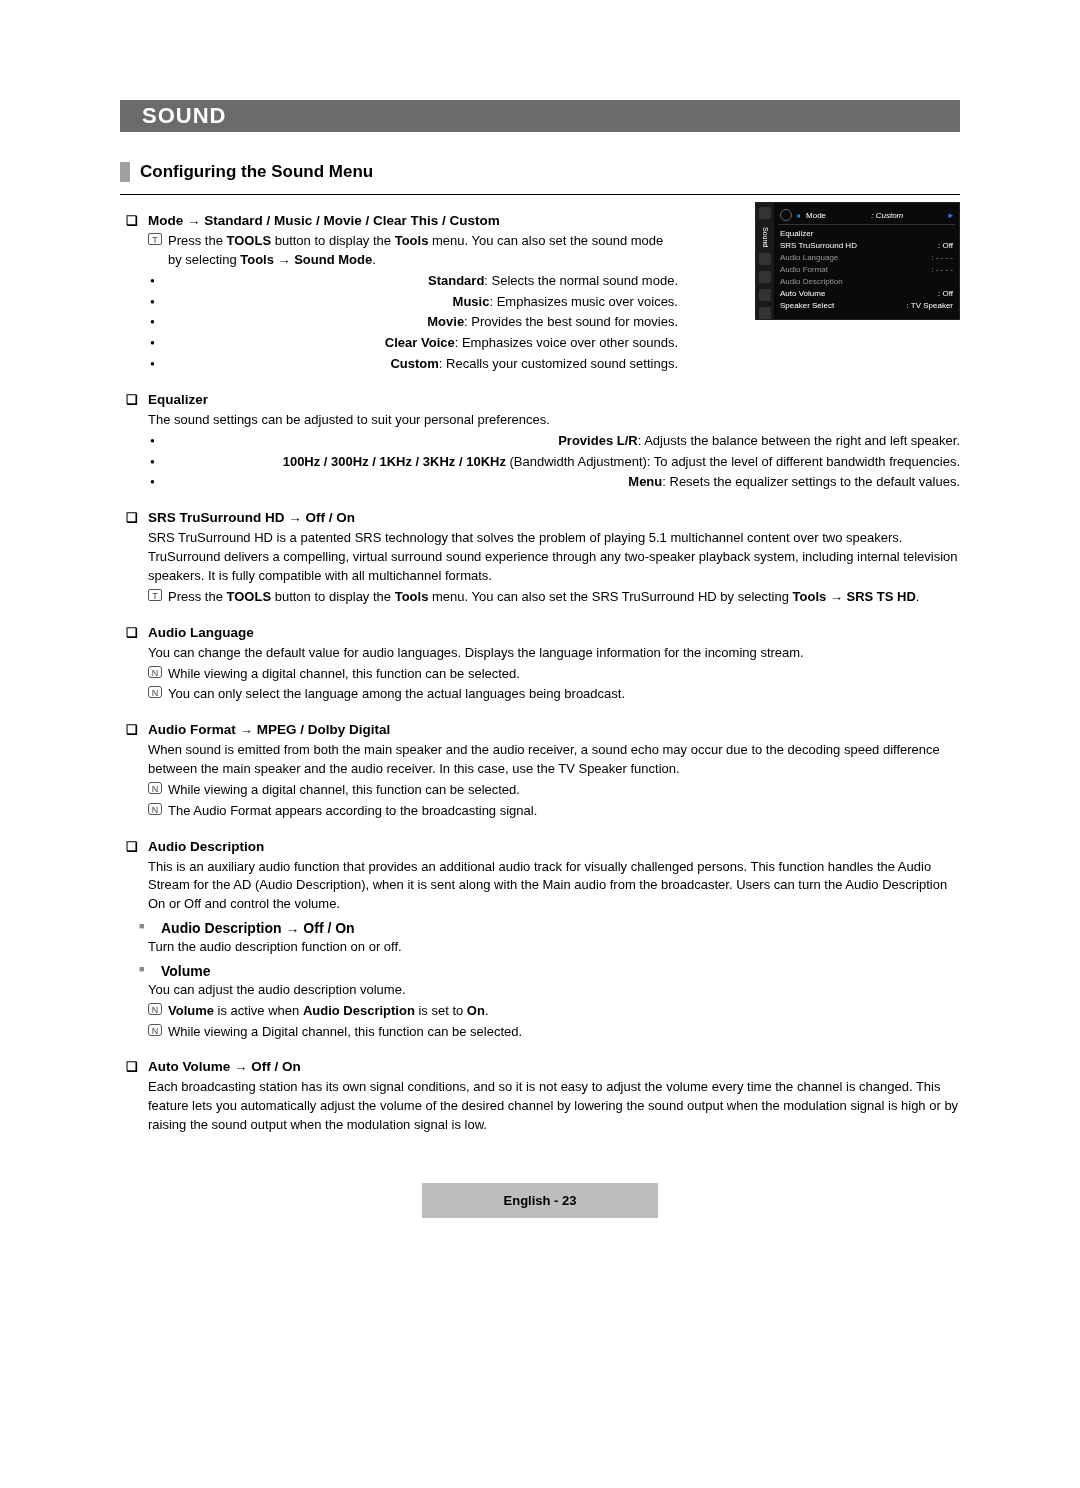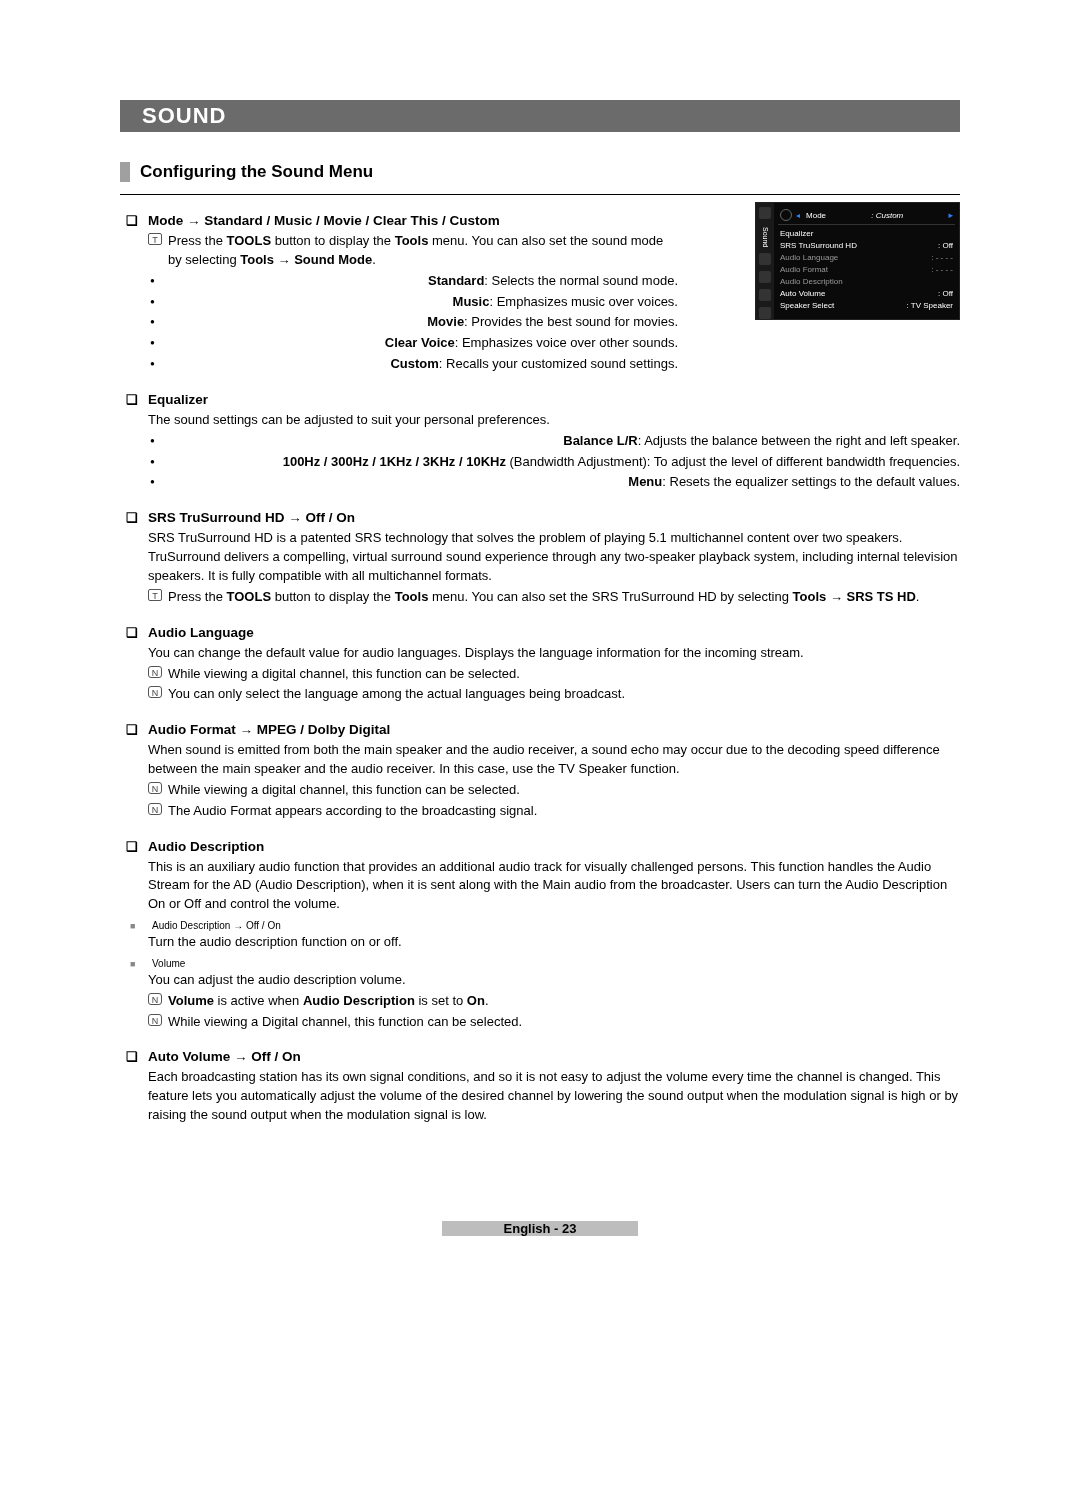--- a/index.html
+++ b/index.html
@@ -56,47 +56,47 @@
     position: relative;
   }
   .subhead::before {
     content: "❏";
     position: absolute;
     left: -22px;
     top: 0;
     font-size: 13px;
   }
   .subsub {
-    margin: 6px 0 2px 4px;
-    font-weight: normal;
-    font-size: 10px;
+    margin: 6px 0 2px 13px;
+    font-weight: bold;
+    font-size: 14px;
     position: relative;
   }
   .subsub::before {
     content: "■";
     position: absolute;
     left: -22px;
     top: 1px;
     font-size: 9px;
     color: #888;
   }
   .body-indent { margin-left: 0; }
   p { margin: 2px 0; line-height: 1.45; }
   ul.dots { list-style: none; padding: 0; margin: 2px 0; text-align: right; }
   ul.dots li { position: relative; padding-left: 16px; margin: 2px 0; line-height: 1.45; }
   ul.dots li::before { content: "●"; position: absolute; left: 2px; top: 3px; font-size: 8px; }
   .iconline { position: relative; padding-left: 20px; margin: 2px 0; line-height: 1.45; }
   .icon-t, .icon-n { position: absolute; left: 0; top: 1px; width: 14px; height: 12px; border: 1px solid #555; border-radius: 2px; font-size: 9px; text-align: center; line-height: 12px; color: #444; }
   .icon-n { border-radius: 3px; }
   .footer {
-    width: 196px;
-    margin: 96px auto 0 auto;
+    width: 236px;
+    margin: 48px auto 0 auto;
     background: #bdbdbd;
     text-align: center;
-    padding: 0 0;
+    padding: 10px 0;
     font-weight: bold;
     font-size: 13px;
   }
   
   .osd {
     position: absolute;
     right: 0;
     top: 202px;
     width: 205px;
     background: #0a0a0a;
@@ -189,21 +189,21 @@
         <li><b>Clear Voice</b><span>: Emphasizes voice over other sounds.</span></li>
         <li><b>Custom</b><span>: Recalls your customized sound settings.</span></li>
       </ul>
     </div>
   </div>
 
   <div class="subsection">
     <div class="subhead">Equalizer</div>
     <p>The sound settings can be adjusted to suit your personal preferences.</p>
     <ul class="dots">
-      <li><b>Balance L/R</b><span>: Adjusts the balance between the right and left speaker.</span></li>
+      <li><b>Provides L/R</b><span>: Adjusts the balance between the right and left speaker.</span></li>
       <li><b>100Hz / 300Hz / 1KHz / 3KHz / 10KHz</b><span> (Bandwidth Adjustment): To adjust the level of different bandwidth frequencies.</span></li>
       <li><b>Menu</b><span>: Resets the equalizer settings to the default values.</span></li>
     </ul>
   </div>
 
   <div class="subsection">
     <div class="subhead">SRS TruSurround HD → Off / On</div>
     <p>SRS TruSurround HD is a patented SRS technology that solves the problem of playing 5.1 multichannel content over two speakers. TruSurround delivers a compelling, virtual surround sound experience through any two-speaker playback system, including internal television speakers. It is fully compatible with all multichannel formats.</p>
     <p class="iconline"><span class="icon-t">T</span><span>Press the </span><b>TOOLS</b><span> button to display the </span><b>Tools</b><span> menu. You can also set the SRS TruSurround HD by selecting </span><b>Tools → SRS TS HD</b><span>.</span></p>
   </div>

